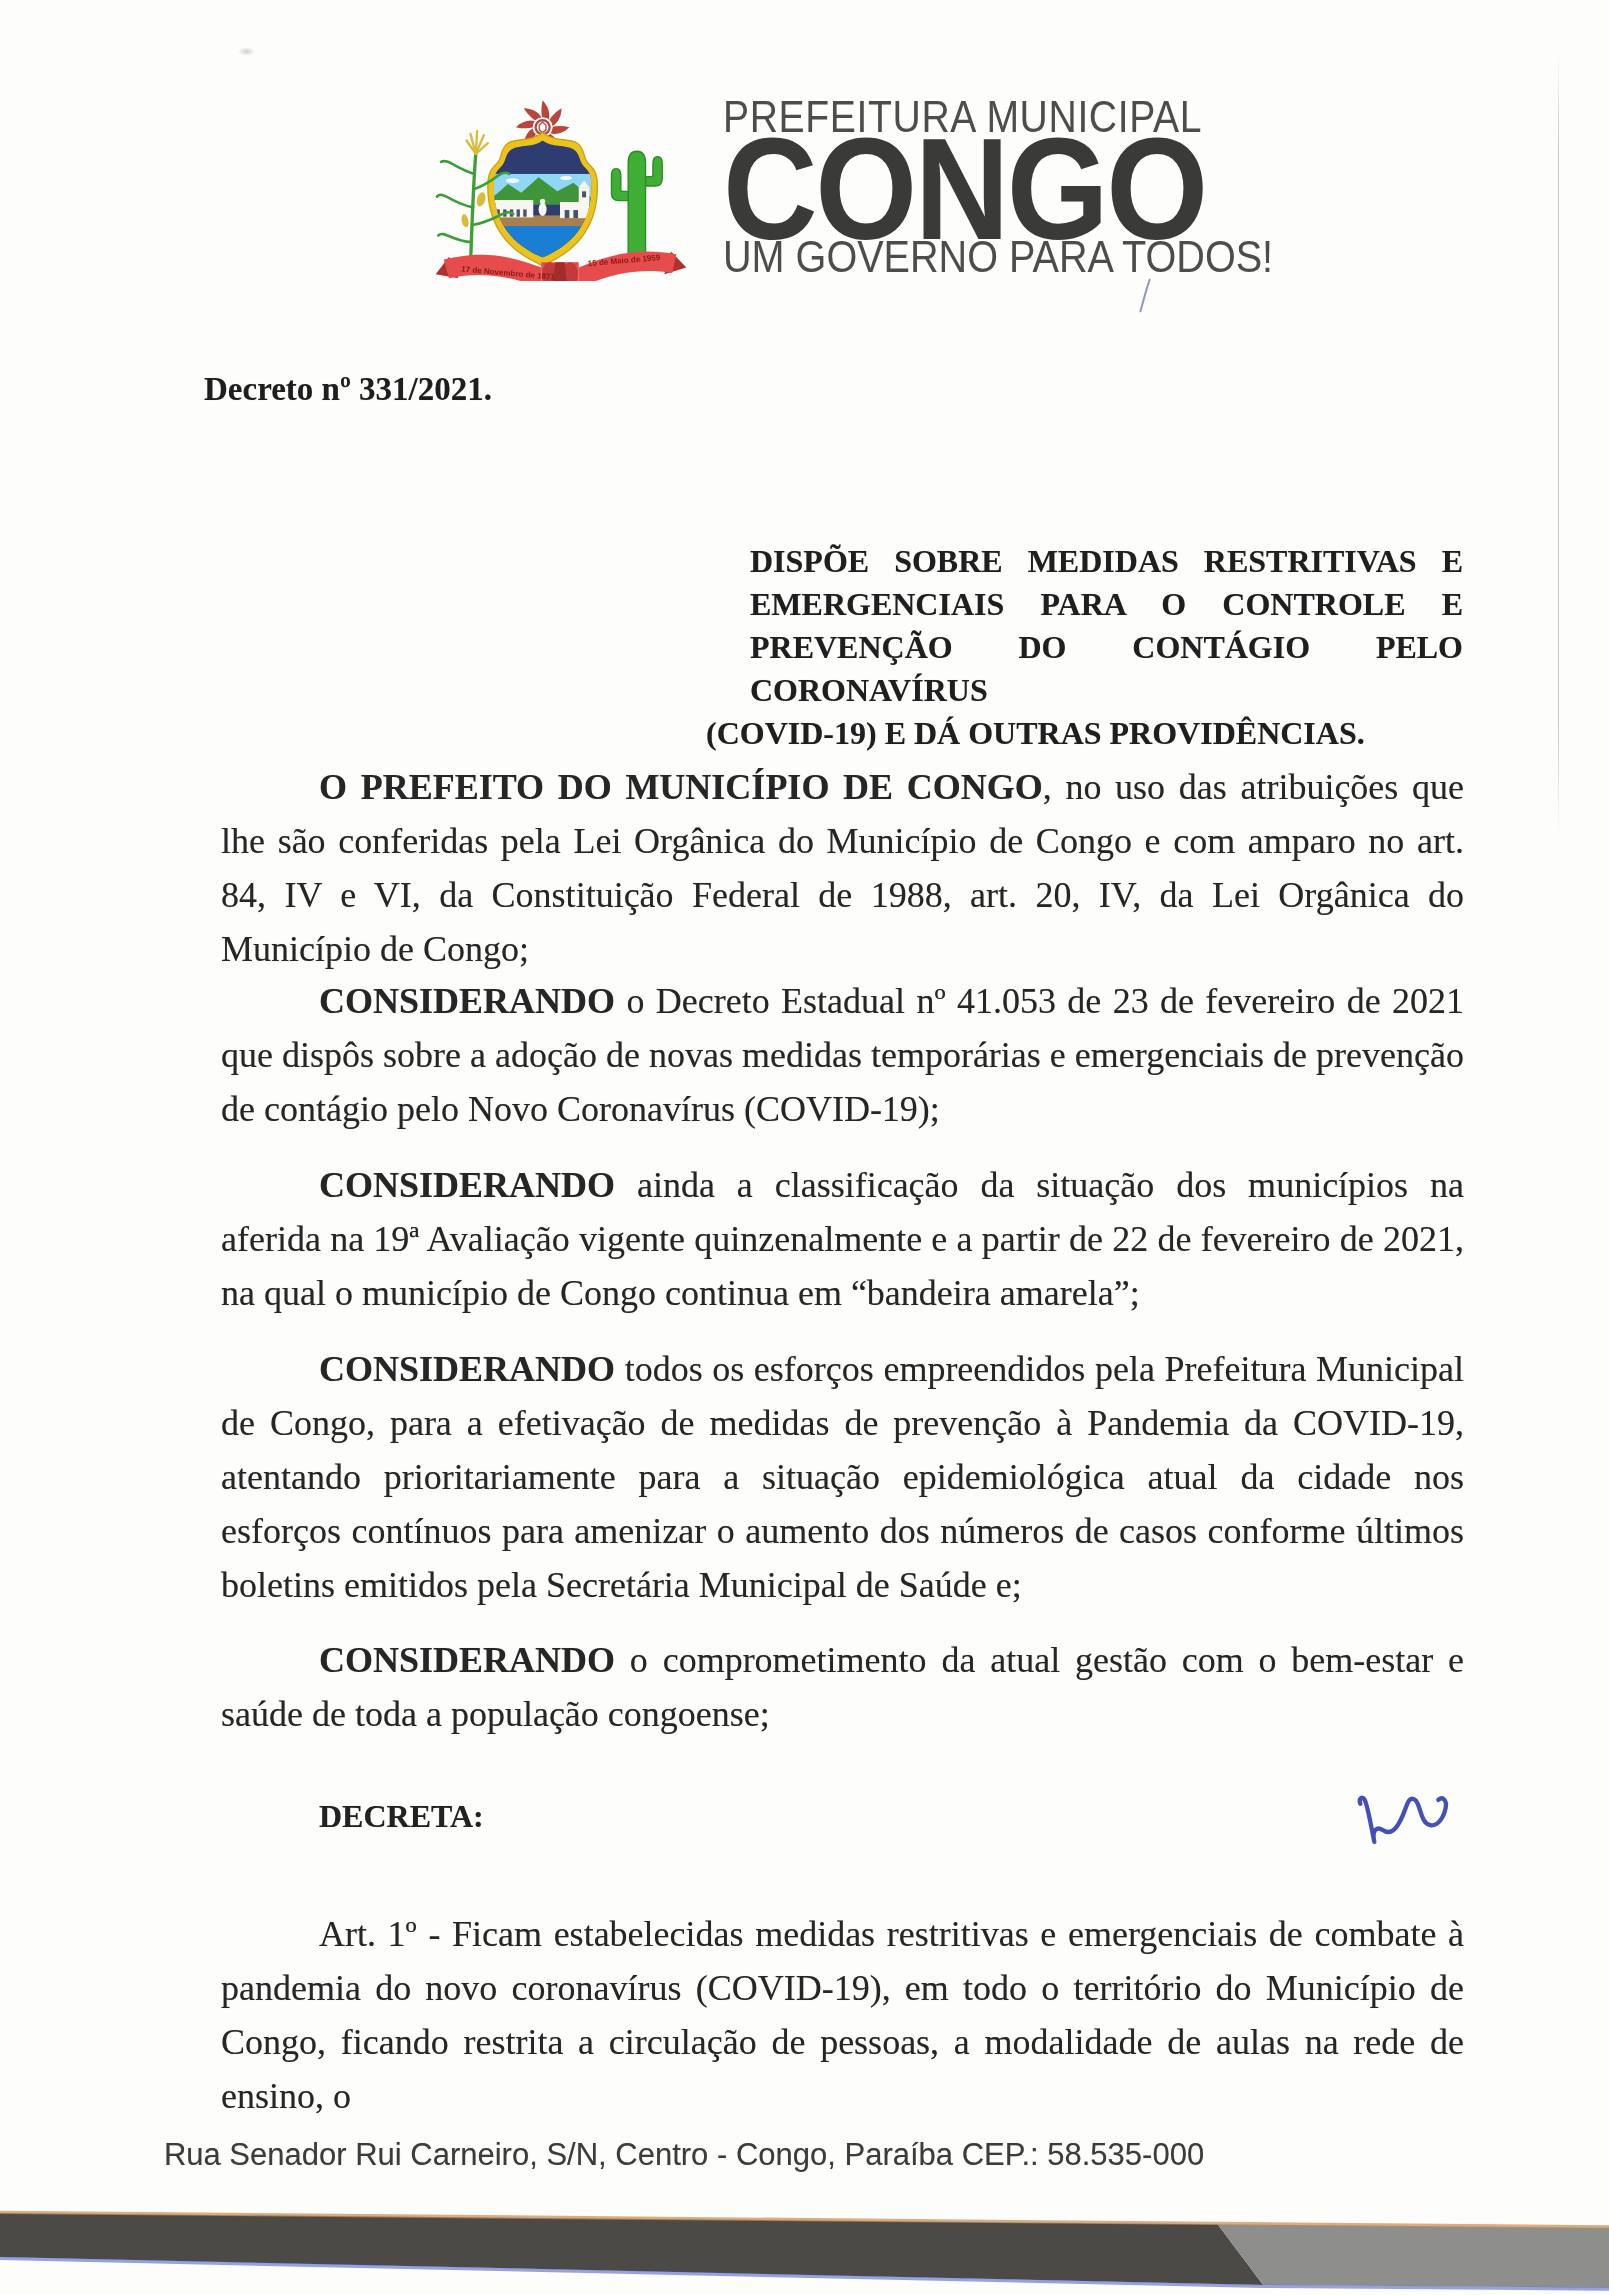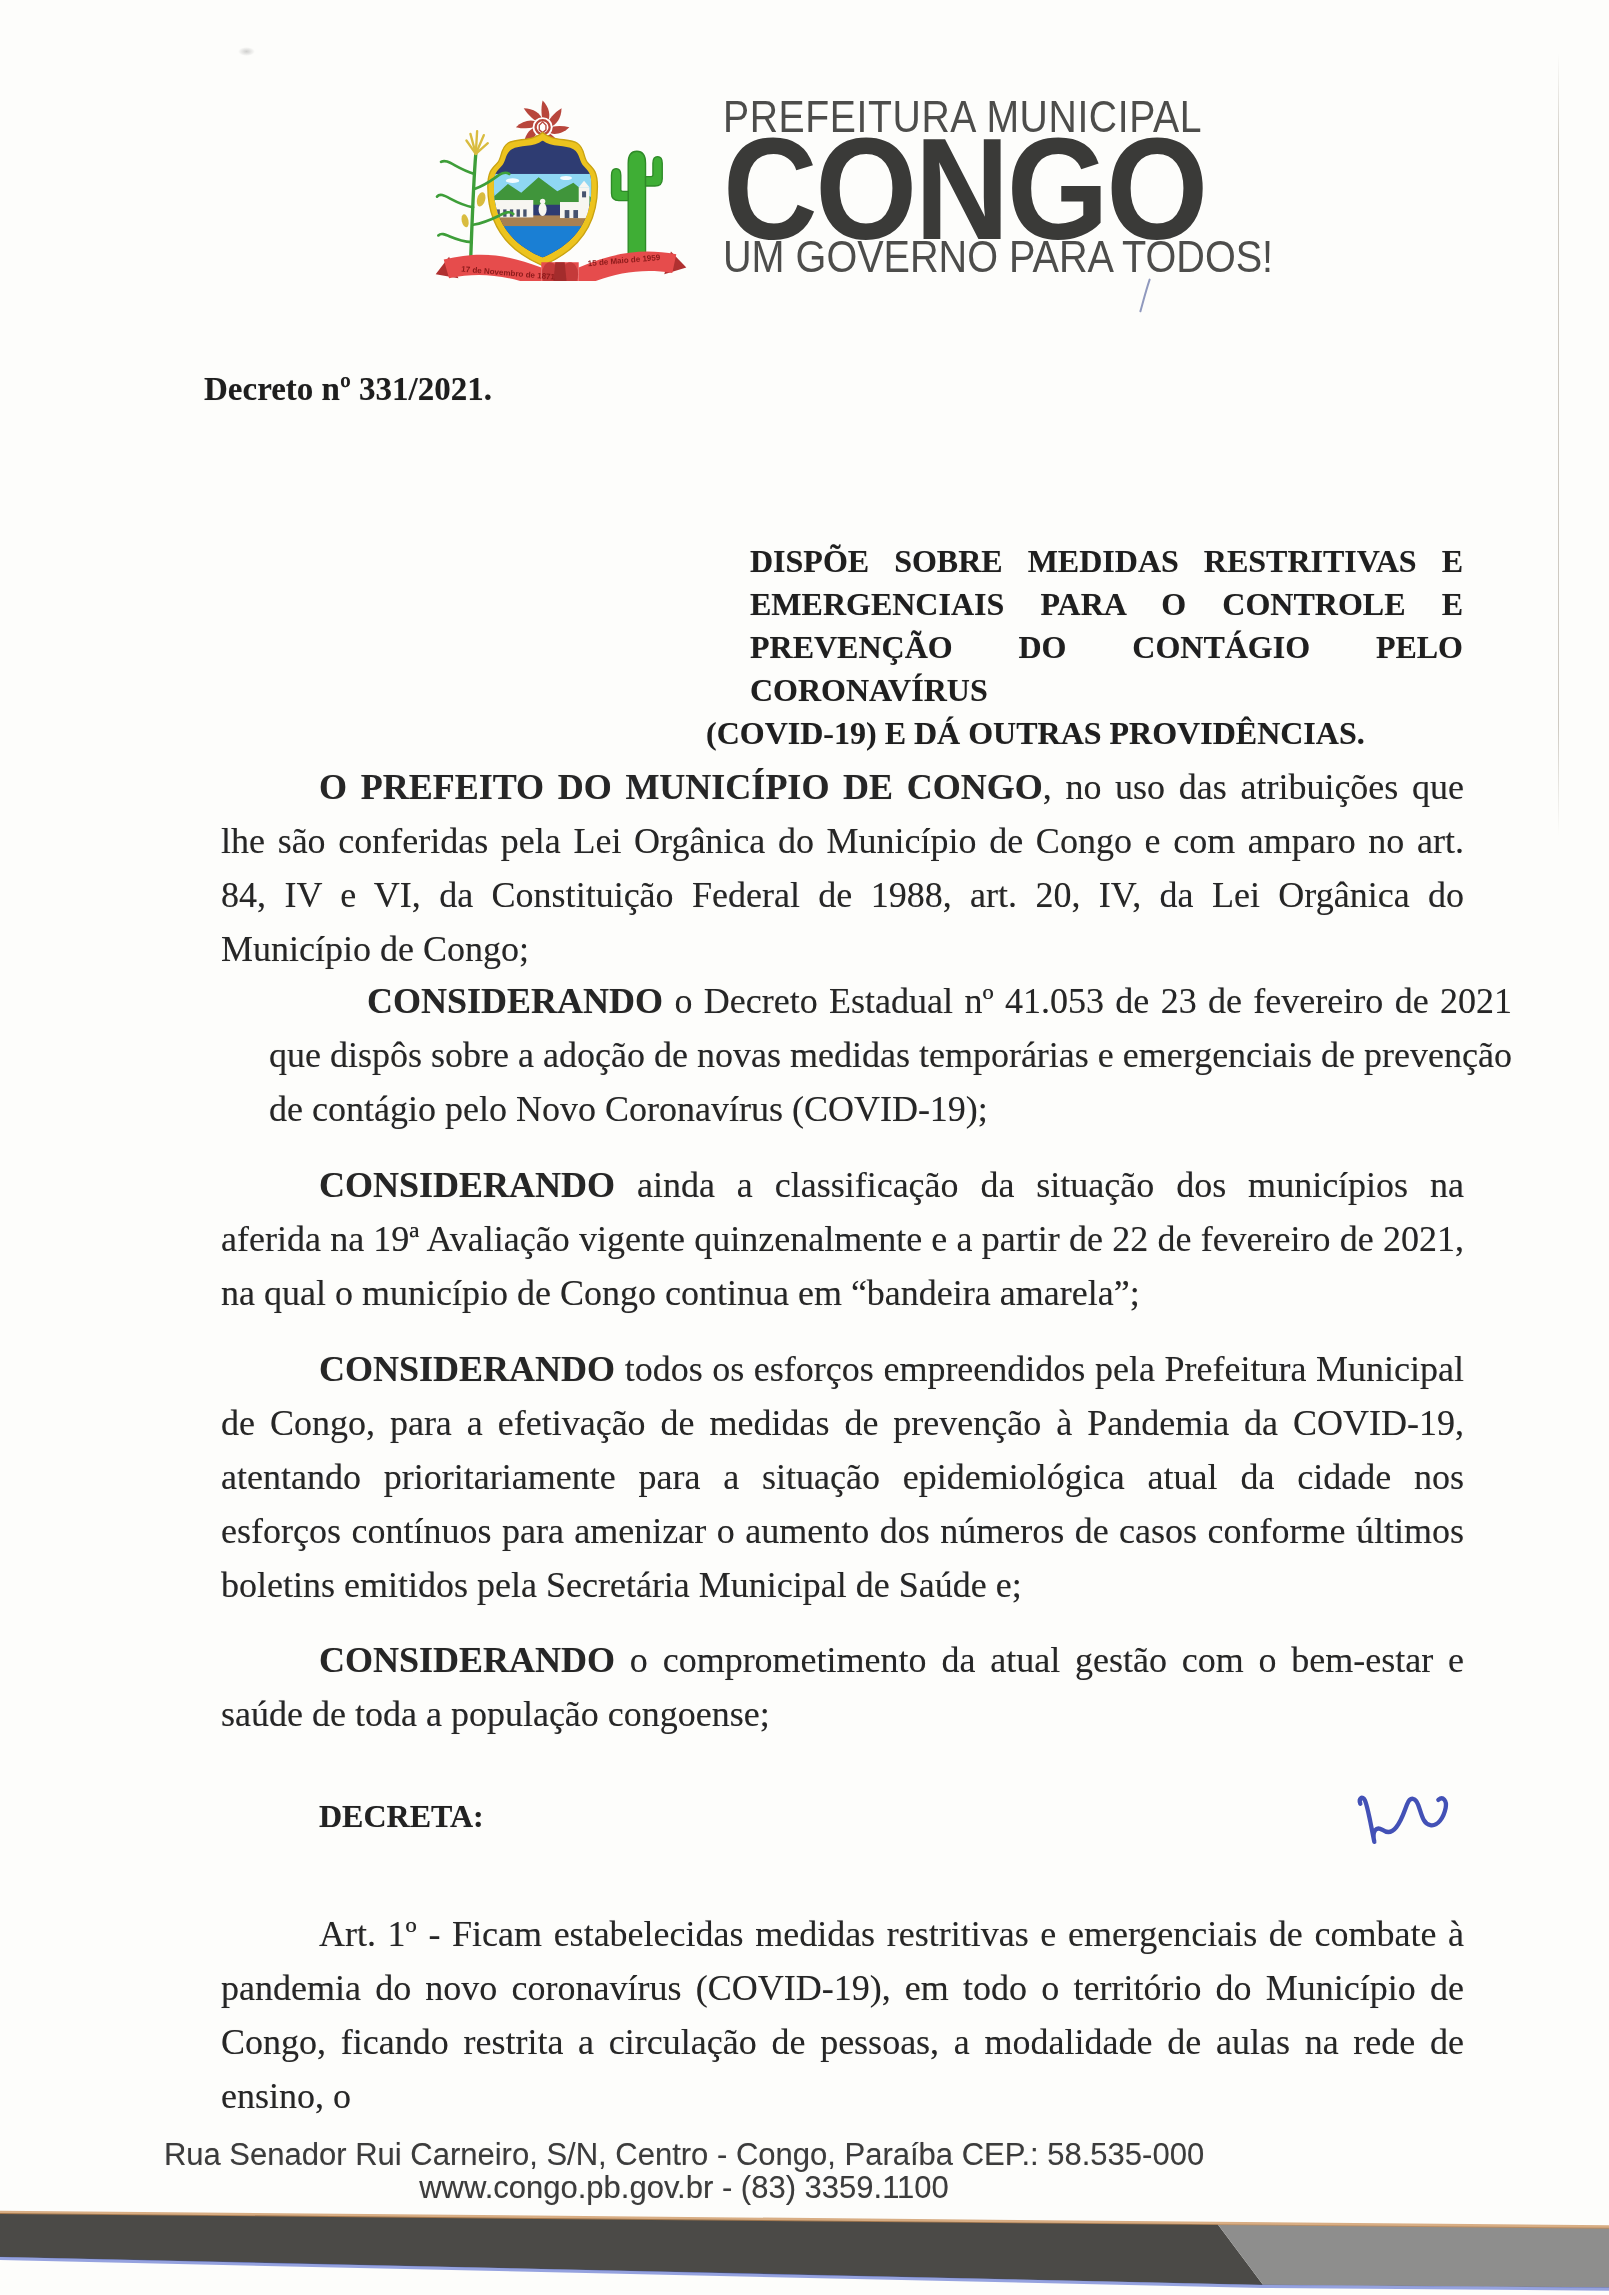--- a/index.html
+++ b/index.html
@@ -41,21 +41,21 @@
   #ementa .jline{text-align:justify;text-align-last:justify;margin-left:44px;}
   #ementa .lline{text-align:left;}
   .para{
     position:absolute;left:221px;width:1243px;
     font-size:36px;line-height:54px;
     text-align:justify;text-indent:98px;
     margin:0;
   }
   .para .lead{font-weight:bold;}
   #p-preamble{top:760px;}
-  #p-cons1{top:974px;margin-left:48px;}
+  #p-cons1{top:974px;}
   #p-cons2{top:1158px;}
   #p-cons3{top:1342px;}
   #p-cons4{top:1633px;}
   #decreta{
     position:absolute;left:319px;top:1799px;
     font-size:32px;line-height:35px;font-weight:bold;color:#222;
   }
   #p-art1{top:1907px;}
   
   .footer-line{
@@ -214,21 +214,20 @@
     <path d="M14,31 C11,23 17,18 21,26 C24,33 26,44 29,58 L35,88 C31,72 38,64 47,70 C54,75 61,75 68,66 C76,56 79,45 84,32 C89,19 97,22 101,33 C106,47 108,61 119,63 C130,65 139,52 142,37 C144,26 138,19 131,25" fill="none" stroke="#2f3eae" stroke-width="6.5" stroke-linecap="round" stroke-linejoin="round" opacity=".9"></path>
   </svg>
 
   <svg id="stray-mark" viewBox="0 0 30 56">
     <path d="M22,4 C16,22 12,38 8,52" fill="none" stroke="#6b77a8" stroke-width="3" stroke-linecap="round" opacity=".75"></path>
   </svg>
   <div id="smudge"></div>
   <div id="crease"></div>
 
   <div id="footer-address" class="footer-line">Rua Senador Rui Carneiro, S/N, Centro - Congo, Paraíba CEP.: 58.535-000</div>
-  <div id="footer-contact" class="footer-line">www.congo.pb.gov.br - (83) 3359.1100</div>
 
   <svg id="scanner-band" viewBox="0 0 2409 135" preserveAspectRatio="none">
     <polygon points="0,12 1822,29 1890,120 0,78" fill="#4b4a47"></polygon>
     <polygon points="1822,29 2409,34 2409,124 1890,120" fill="#8e8e8d"></polygon>
     <path d="M0,11 L2409,33" stroke="#c88a50" stroke-width="5" fill="none" opacity=".7"></path>
     <path d="M0,80 L1890,122 L2409,126" stroke="#4058c8" stroke-width="5" fill="none" opacity=".55"></path>
   </svg>
 
 </div>
 

